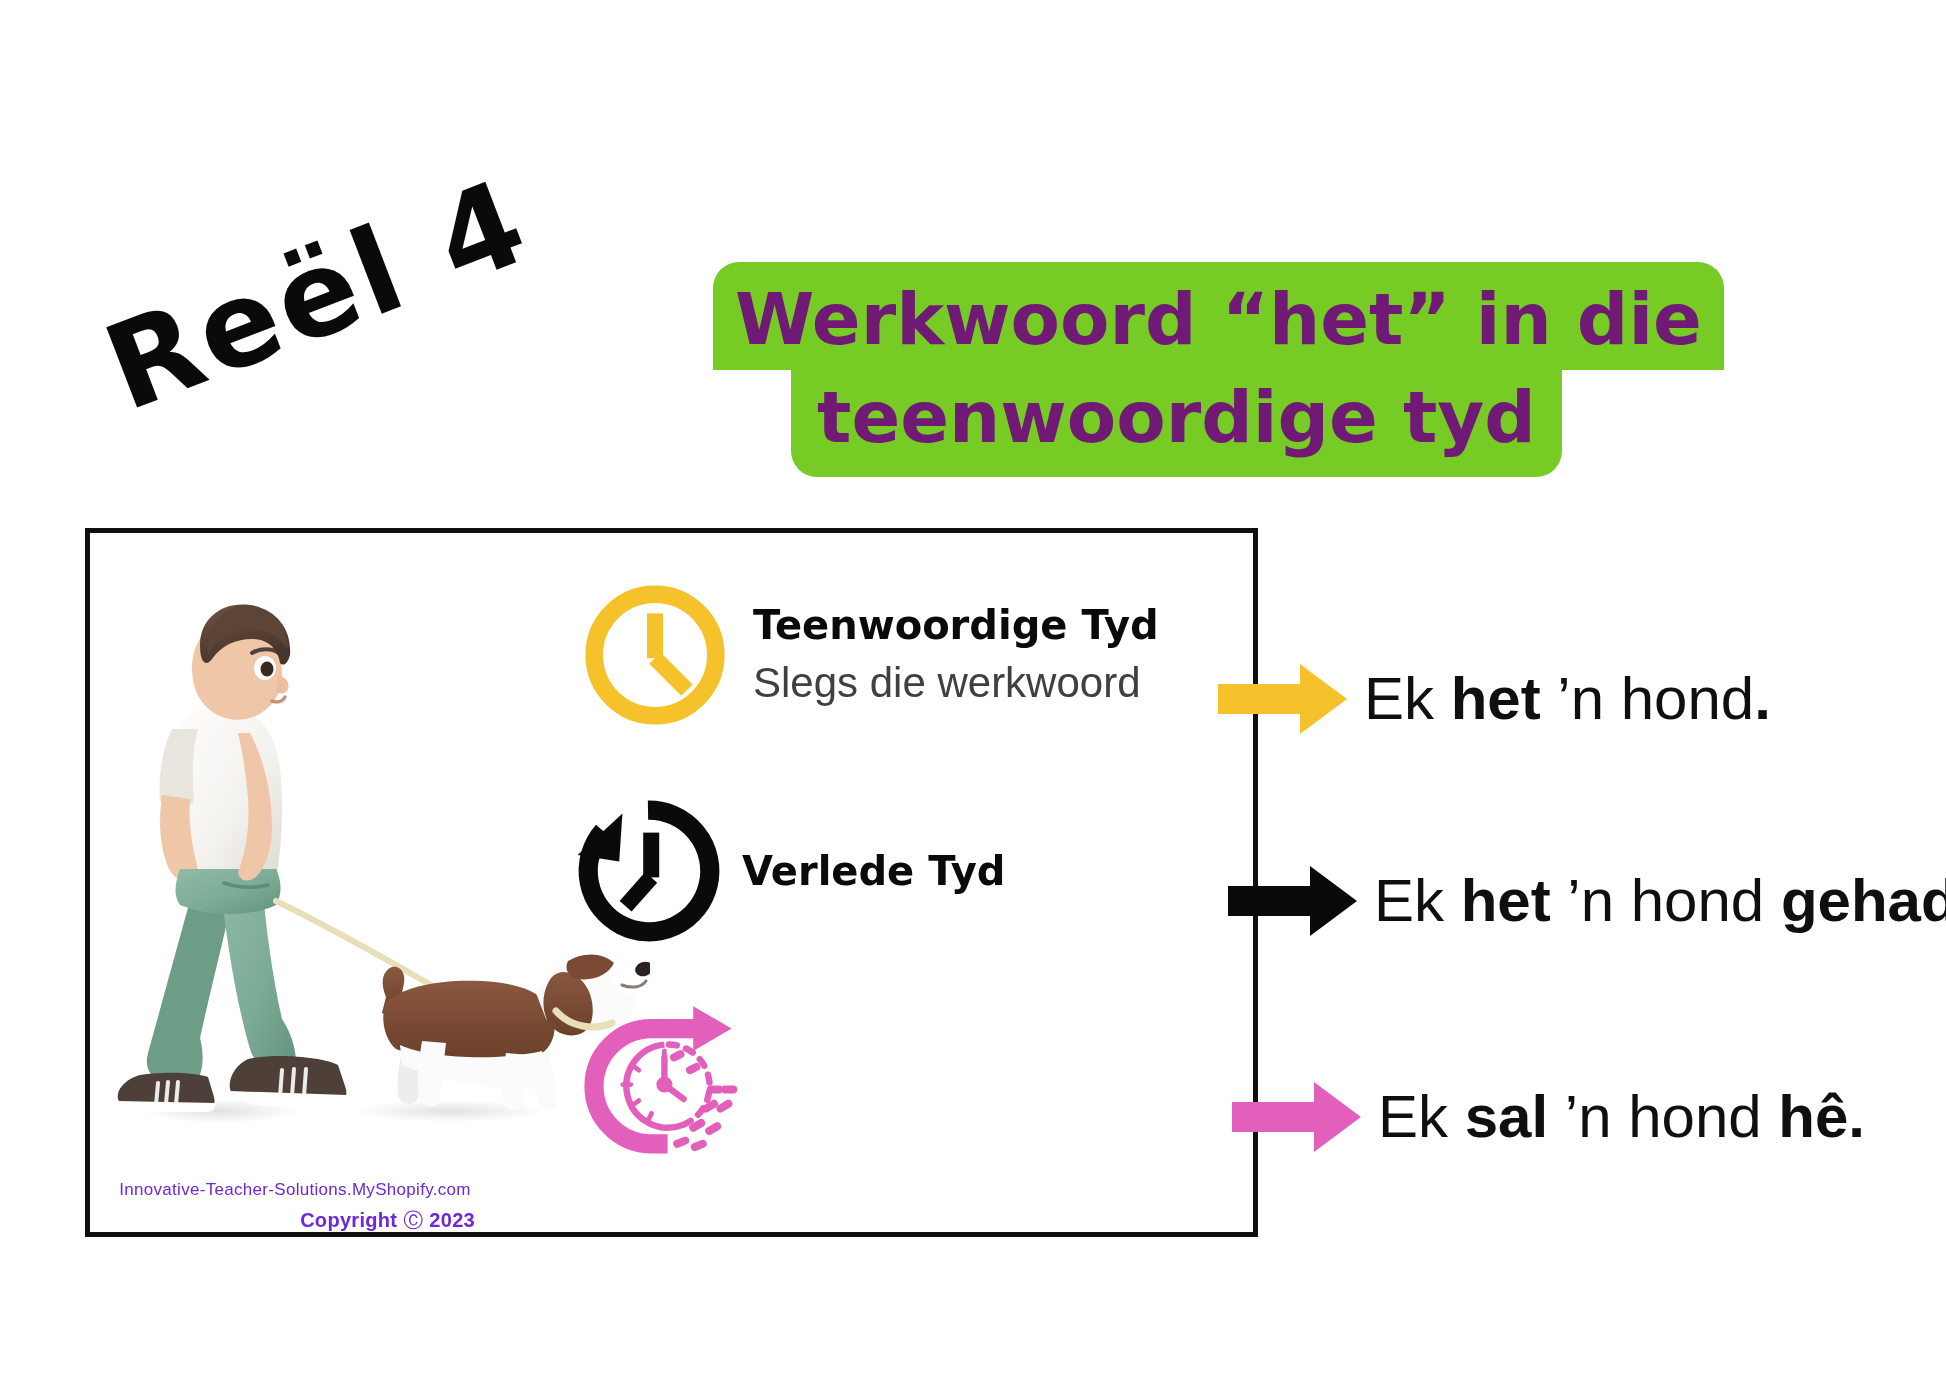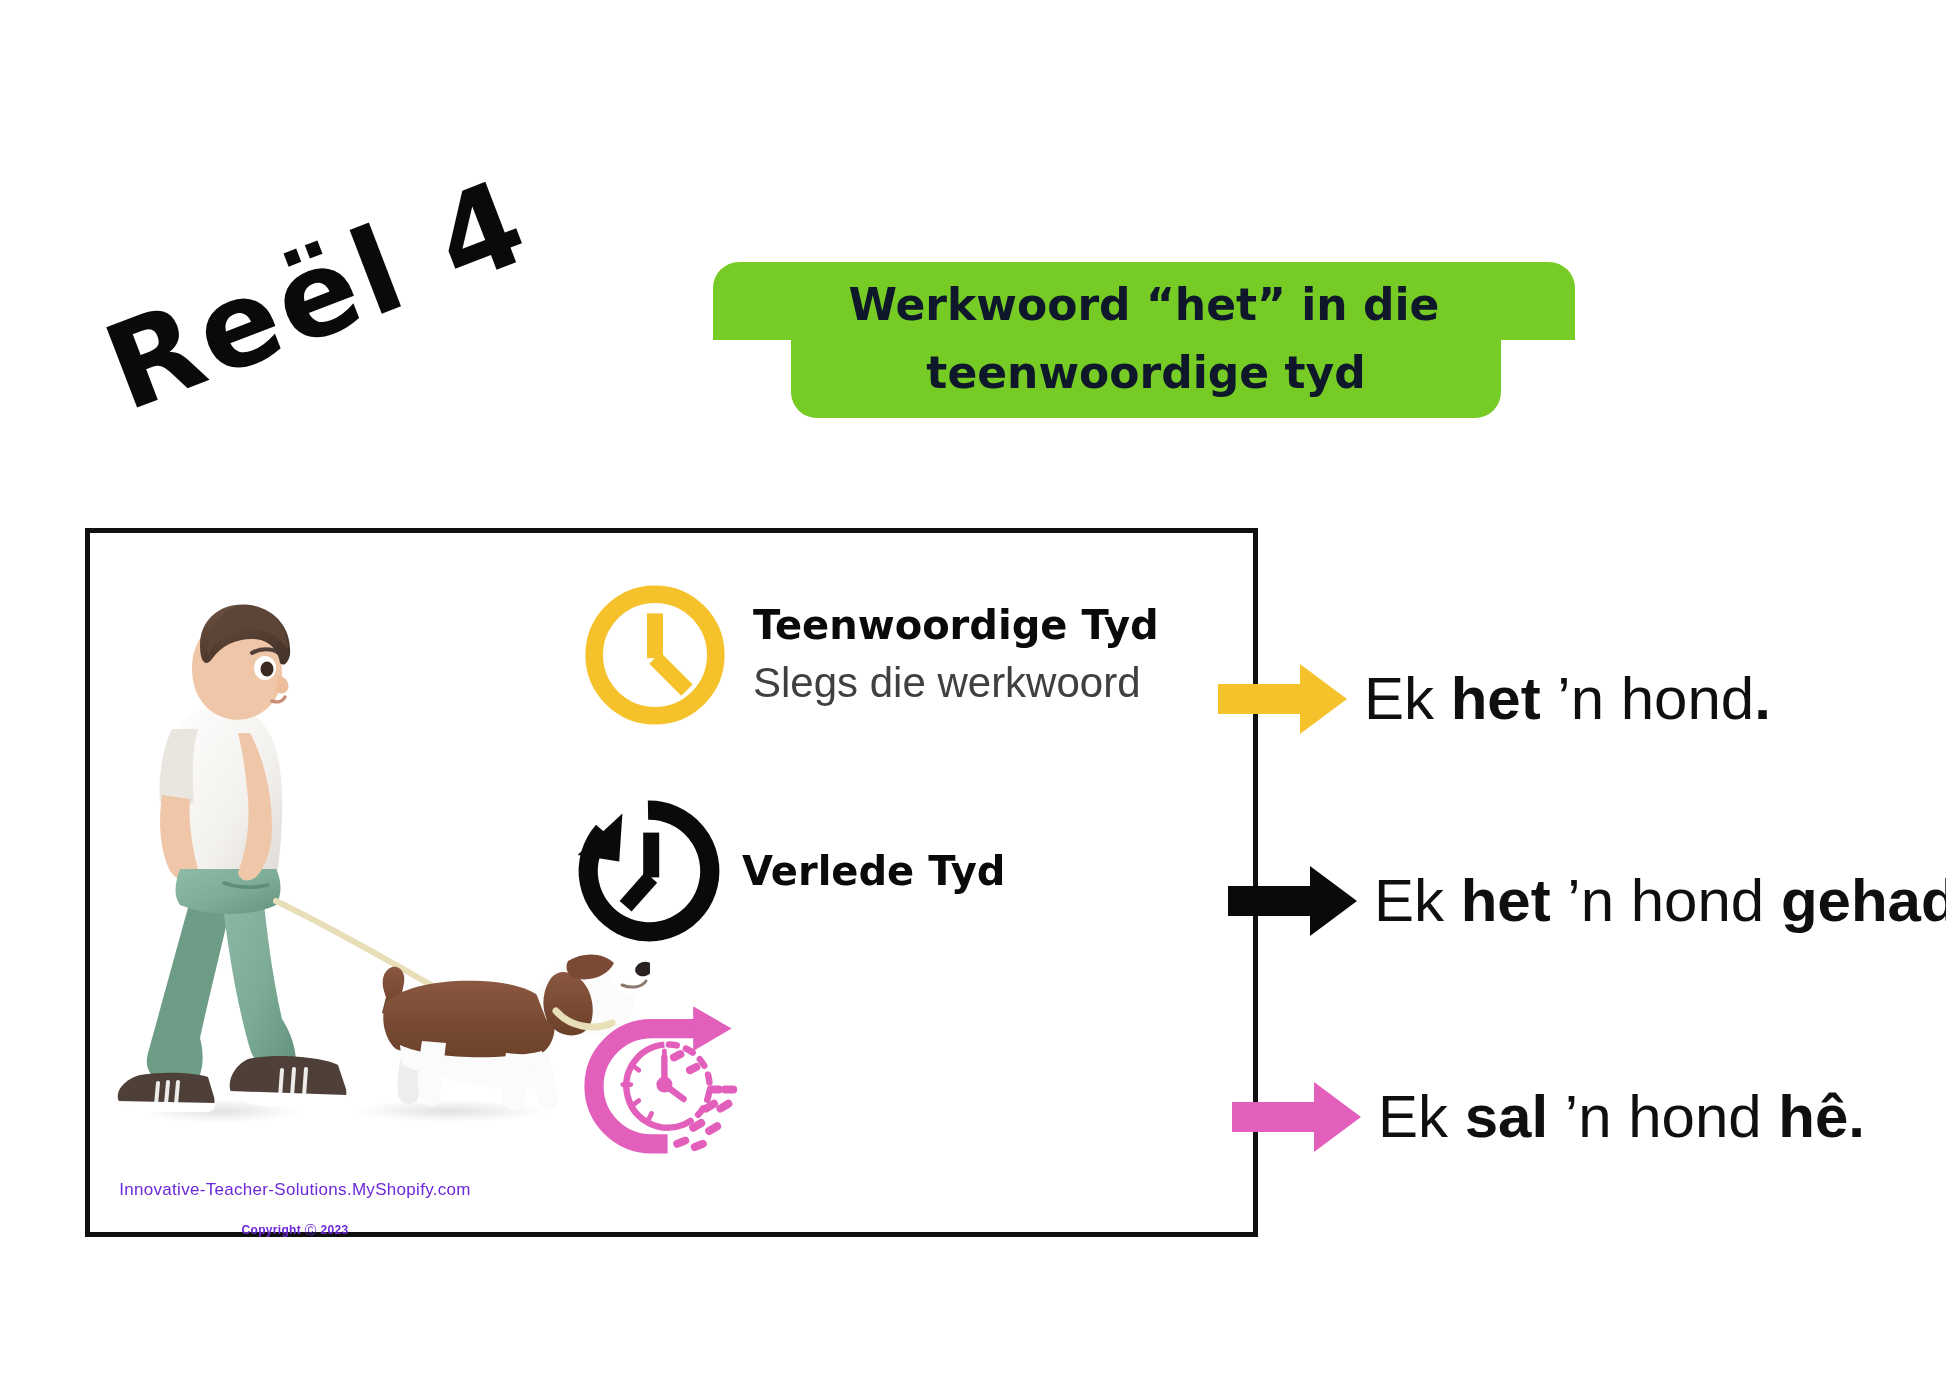--- a/index.html
+++ b/index.html
@@ -40,24 +40,24 @@
   #banner {
     position: absolute;
     left: 713px;
     top: 262px;
     display: flex;
     flex-direction: column;
     align-items: flex-start;
   }
   .banner-line {
     background: #76CC25;
-    color: #0f172a;
+    color: #701a75;
     font-family: "DejaVu Sans", sans-serif;
     font-weight: bold;
-    font-size: 44px;
+    font-size: 72px;
     line-height: 1.05;
     white-space: nowrap;
     display: flex;
     align-items: center;
     justify-content: center;
     box-sizing: border-box;
   }
   #banner-line-1 {
     border-radius: 26px 26px 0 0;
     padding: 20px 22px 12px 22px;
@@ -169,22 +169,23 @@
     width: 360px;
     text-align: center;
     font-family: "Liberation Sans", sans-serif;
     font-size: 17px;
     line-height: 1.5;
     color: #6d28d9;
     letter-spacing: 0.3px;
   }
   #credit .copyright-line {
     font-weight: bold;
-    font-size: 12px;
-    margin-top: 18px;
+    font-size: 20px;
+    margin-top: 2px;
+    text-align: right;
   }
   .copyright-glyph { font-weight: normal; }
 </style>
 </head>
 <body>
 
 <div id="rule-title">Reël 4</div>
 
 <div id="banner">
   <div class="banner-line" id="banner-line-1">Werkwoord “het” in die</div>

